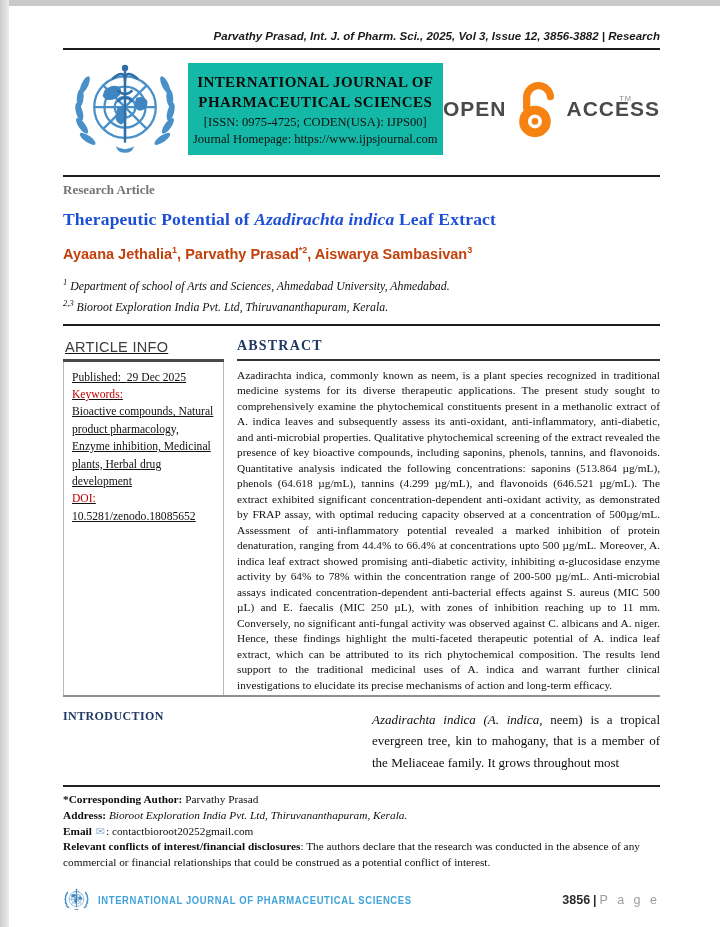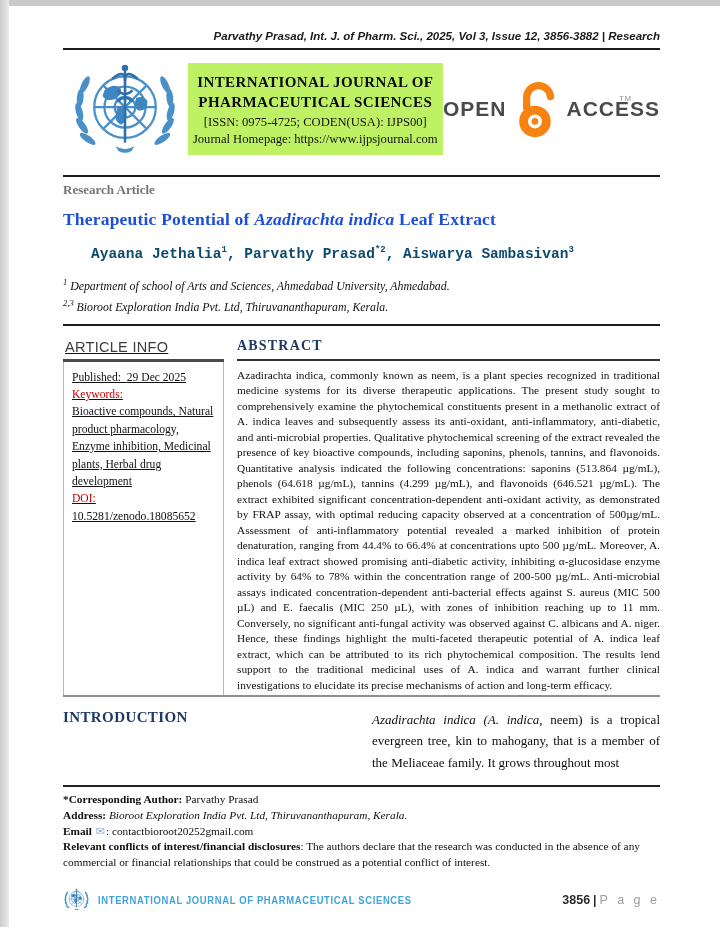--- a/index.html
+++ b/index.html
@@ -10,52 +10,52 @@
              background:linear-gradient(to right,#cccccc,#ececec);}
   .content{position:absolute;left:63px;right:60px;top:0;}
 
   .citation{margin-top:30px;text-align:right;font-family:"Liberation Sans",sans-serif;
             font-style:italic;font-weight:600;font-size:11.5px;color:#1a1a1a;}
   .rule{border:none;border-top:2.5px solid #1c1c1c;margin:6px 0 0;}
   .rule.thin{border-top-width:2px;}
 
   .masthead{display:flex;align-items:center;padding:7px 0 8px;}
   .globe-box{width:142px;display:flex;justify-content:center;align-items:center;}
-  .graybox{width:282px;background:#bef264;padding:9px 4px 8px;text-align:center;}
+  .graybox{width:282px;background:#14b8a6;padding:9px 4px 8px;text-align:center;}
   .jname{font-weight:bold;font-size:15px;letter-spacing:0.4px;line-height:1.35;color:#0c0c0c;}
   .jissn{font-size:12.6px;margin-top:3px;color:#111;}
   .jhome{font-size:12.6px;margin-top:2px;color:#111;}
   .oa{flex:1;display:flex;align-items:center;justify-content:center;gap:7px;position:relative;}
   .oa-word{font-family:"Liberation Sans",sans-serif;font-weight:bold;font-size:21px;
            letter-spacing:1px;color:#4a4a4c;}
   .oa-tm{position:absolute;top:14px;right:28px;font-family:"Liberation Sans",sans-serif;
          font-size:7.5px;color:#8a8a8a;letter-spacing:1px;}
 
   .research-article{margin-top:5px;font-weight:bold;font-size:13px;color:#737373;}
   .title{margin:11px 0 0;font-weight:bold;font-size:17.5px;color:#1d4ed8;letter-spacing:0.2px;}
-  .authors{margin-top:15px;font-family:Liberation Mono, monospace;font-weight:bold;
-           font-size:14.5px;color:#0c4a6e;margin-left:28px;}
+  .authors{margin-top:15px;font-family:Liberation Sans, sans-serif;font-weight:bold;
+           font-size:14.5px;color:#c2410c;}
   .authors sup{font-size:9px;}
   .affils{margin-top:13px;font-style:italic;font-size:11.8px;line-height:1.65;color:#111;}
   .affils sup{font-size:8.5px;font-style:italic;}
 
   .two-col{display:flex;margin-top:9px;border-bottom:2.5px solid #8f8f8f;height:360px;}
   .left-col{width:161px;display:flex;flex-direction:column;text-decoration:underline;}
   .ai-heading{font-family:"Liberation Sans",sans-serif;font-size:14.5px;color:#3d3d3d;
               padding:4px 0 4px 2px;border-bottom:3px solid #4a4a4a;letter-spacing:0.3px;}
   .ai-body{flex:1;border-left:1.5px solid #b8b8b8;border-right:1.5px solid #b8b8b8;
            padding:7px 8px 0;font-size:11.6px;line-height:1.5;}
   .red{color:#c00000;}
   .right-col{flex:1;margin-left:13px;display:flex;flex-direction:column;}
   .ab-heading{font-weight:bold;font-size:14px;color:#1f3864;letter-spacing:1.2px;
               padding:3px 0 5px;border-bottom:2.5px solid #333;}
   .ab-body{padding-top:7px;font-size:11.3px;line-height:15.5px;text-align:justify;color:#101010;}
 
   .intro-row{display:flex;margin-top:12px;}
-  .intro-heading{width:309px;font-weight:bold;font-size:15px;color:#1f3864;letter-spacing:0.4px;}
+  .intro-heading{width:309px;font-weight:bold;font-size:12px;color:#1f3864;letter-spacing:0.4px;}
   .intro-para{flex:1;font-size:13px;line-height:21.5px;text-align:justify;color:#0e0e0e;}
 
   .rule-foot{border:none;border-top:2px solid #222;margin:12px 0 0;}
   .foot{margin-top:5px;font-size:11.3px;line-height:15.8px;color:#0e0e0e;}
   .foot b{font-size:11.3px;}
   .mail-icon{color:#8aa9cc;font-size:11px;padding:0 1px;}
 
   .bottom{display:flex;align-items:center;margin-top:16px;}
   .b-name{margin-left:8px;font-family:"Liberation Sans",sans-serif;font-weight:bold;
           font-size:11.5px;color:#41a3da;letter-spacing:0.8px;transform:scaleX(0.82);

